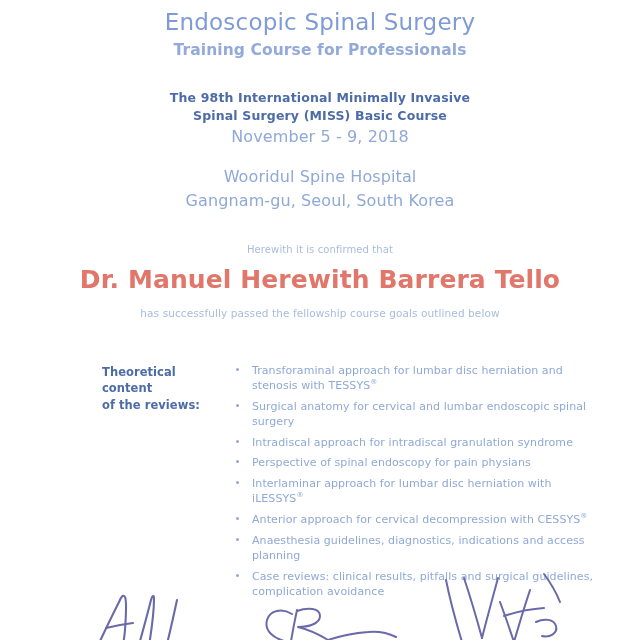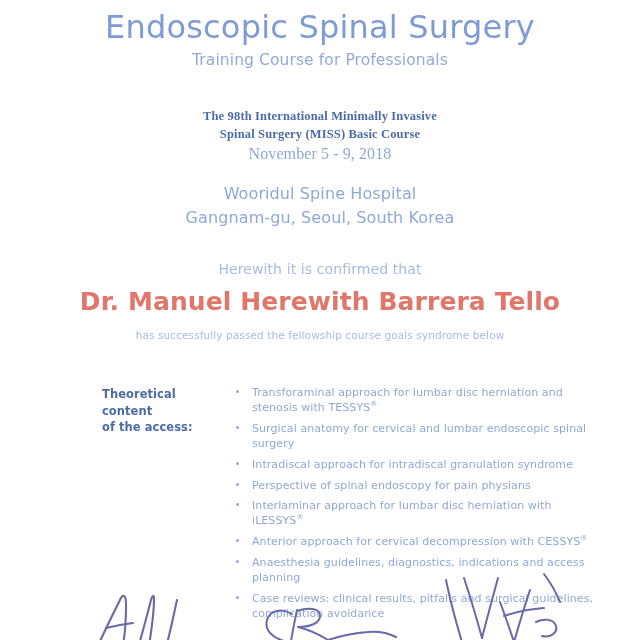--- a/index.html
+++ b/index.html
@@ -24,40 +24,39 @@
     background: #ffffff;
     overflow: hidden;
   }
 
   
   .title-block {
     text-align: center;
     padding-top: 10px;
   }
   .main-title {
-    font-size: 32px;
+    font-size: 23px;
     color: #7f9bd6;
     font-weight: 400;
     letter-spacing: 0.2px;
     line-height: 1.12;
     margin: 0;
   }
   .sub-title {
     font-size: 15.5px;
     color: #93aad9;
-    font-weight: 400;
+    font-weight: 700;
     margin: 5px 0 0 0;
     letter-spacing: 0.1px;
   }
 
   
   .course-block {
     text-align: center;
-    margin-top: 38px;
-    font-family: Liberation Serif, serif;
+    margin-top: 30px;
   }
   .course-name {
     font-size: 12.5px;
     font-weight: bold;
     color: #4c6ca8;
     line-height: 1.45;
     letter-spacing: 0.15px;
   }
   .course-date {
     font-size: 16px;
@@ -75,21 +74,21 @@
     line-height: 1.52;
     letter-spacing: 0.1px;
   }
 
   
   .confirm-block {
     text-align: center;
     margin-top: 30px;
   }
   .confirm-line {
-    font-size: 14px;
+    font-size: 10px;
     color: #a8bcdf;
     letter-spacing: 0.1px;
   }
   .recipient-name {
     font-size: 25px;
     font-weight: bold;
     color: #e0776a;
     margin-top: 11px;
     letter-spacing: 0.1px;
     line-height: 1.1;
@@ -187,27 +186,27 @@
   </div>
 
   <div class="venue-block">
     <div class="venue-line">Wooridul Spine Hospital</div>
     <div class="venue-line">Gangnam-gu, Seoul, South Korea</div>
   </div>
 
   <div class="confirm-block">
     <div class="confirm-line">Herewith it is confirmed that</div>
     <div class="recipient-name">Dr. Manuel Herewith Barrera Tello</div>
-    <div class="passed-line">has successfully passed the fellowship course goals syndrome below</div>
+    <div class="passed-line">has successfully passed the fellowship course goals outlined below</div>
   </div>
 
   <div class="content-section section-theoretical">
     <div class="section-label">
       <div>Theoretical content</div>
-      <div>of the access:</div>
+      <div>of the reviews:</div>
     </div>
     <ul class="bullet-list">
         <li class="bullet-item"><span class="dot"></span>Transforaminal approach for lumbar disc herniation and stenosis with TESSYS<sup>®</sup></li>
         <li class="bullet-item"><span class="dot"></span>Surgical anatomy for cervical and lumbar endoscopic spinal surgery</li>
         <li class="bullet-item"><span class="dot"></span>Intradiscal approach for intradiscal granulation syndrome</li>
         <li class="bullet-item"><span class="dot"></span>Perspective of spinal endoscopy for pain physians</li>
         <li class="bullet-item"><span class="dot"></span>Interlaminar approach for lumbar disc herniation with iLESSYS<sup>®</sup></li>
         <li class="bullet-item"><span class="dot"></span>Anterior approach for cervical decompression with CESSYS<sup>®</sup></li>
         <li class="bullet-item"><span class="dot"></span>Anaesthesia guidelines, diagnostics, indications and access planning</li>
         <li class="bullet-item"><span class="dot"></span>Case reviews: clinical results, pitfalls and surgical guidelines, complication avoidance</li>

